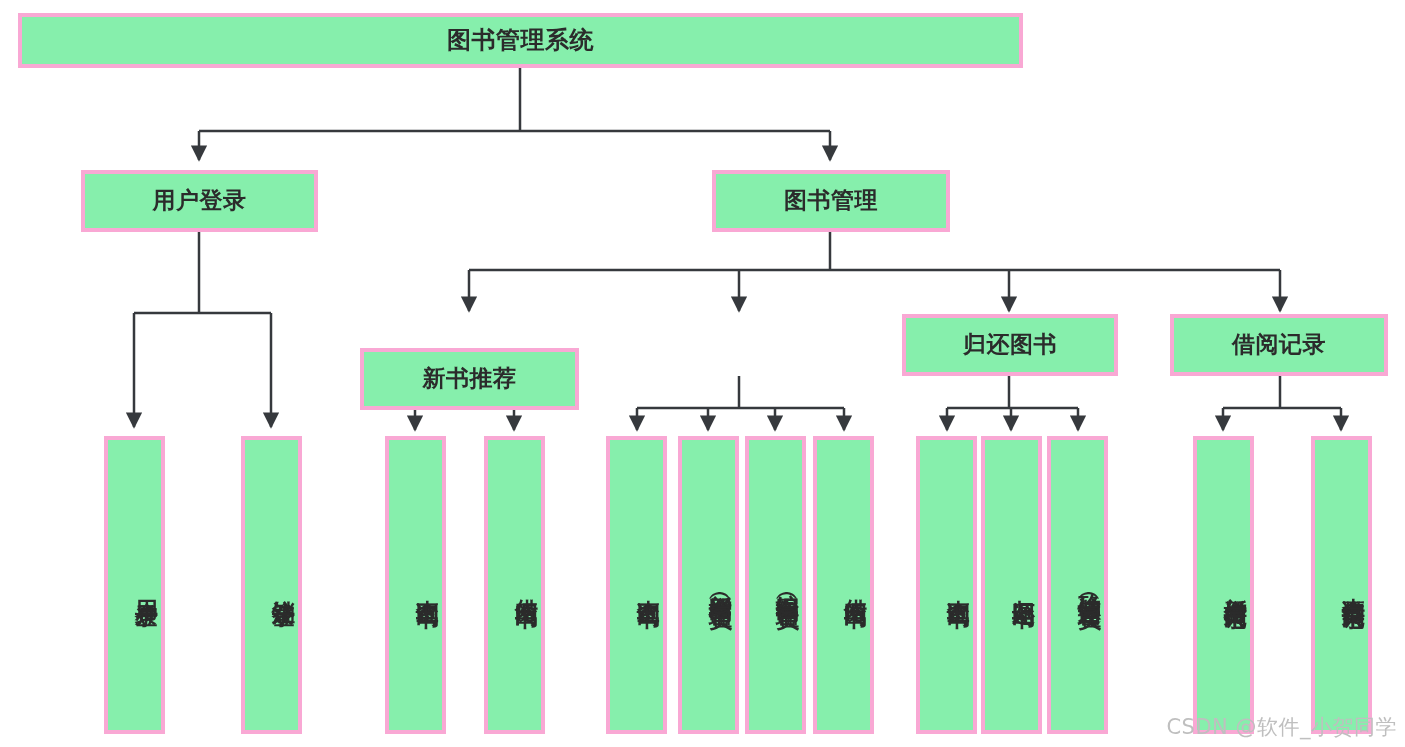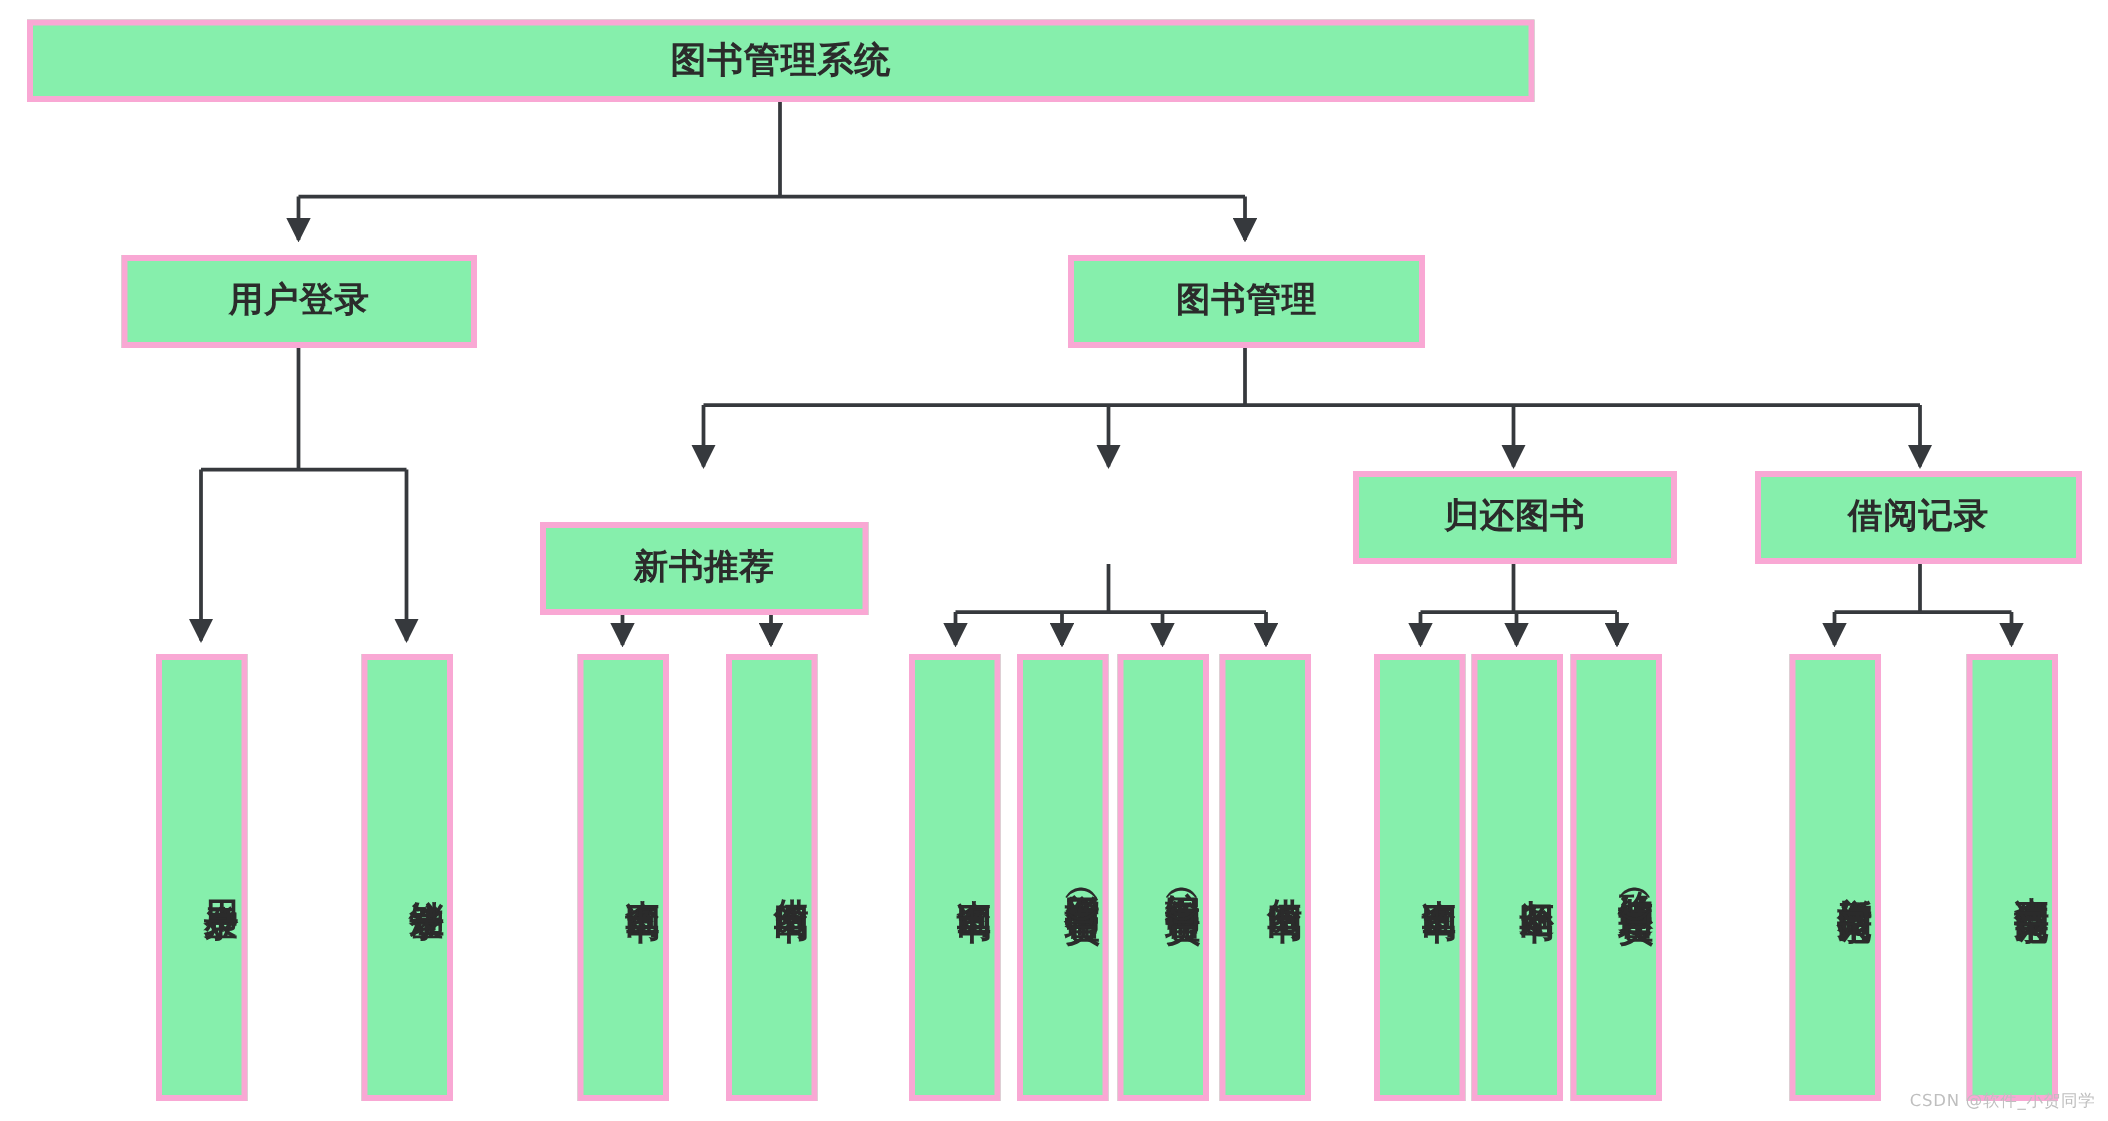--- a/index.html
+++ b/index.html
@@ -58,21 +58,21 @@
   .node.vert .vlabel {
     writing-mode: vertical-rl;
     text-orientation: upright;
     white-space: nowrap;
     display: block;
   }
   .watermark {
     position: absolute;
     right: 8px;
     bottom: 6px;
-    font-size: 11px;
+    font-size: 21px;
     color: #bfbfbf;
     letter-spacing: 0.5px;
     white-space: nowrap;
     font-family: "DejaVu Sans", "Liberation Sans", sans-serif;
   }
 </style>
 </head>
 <body>
 
 <div id="canvas">

